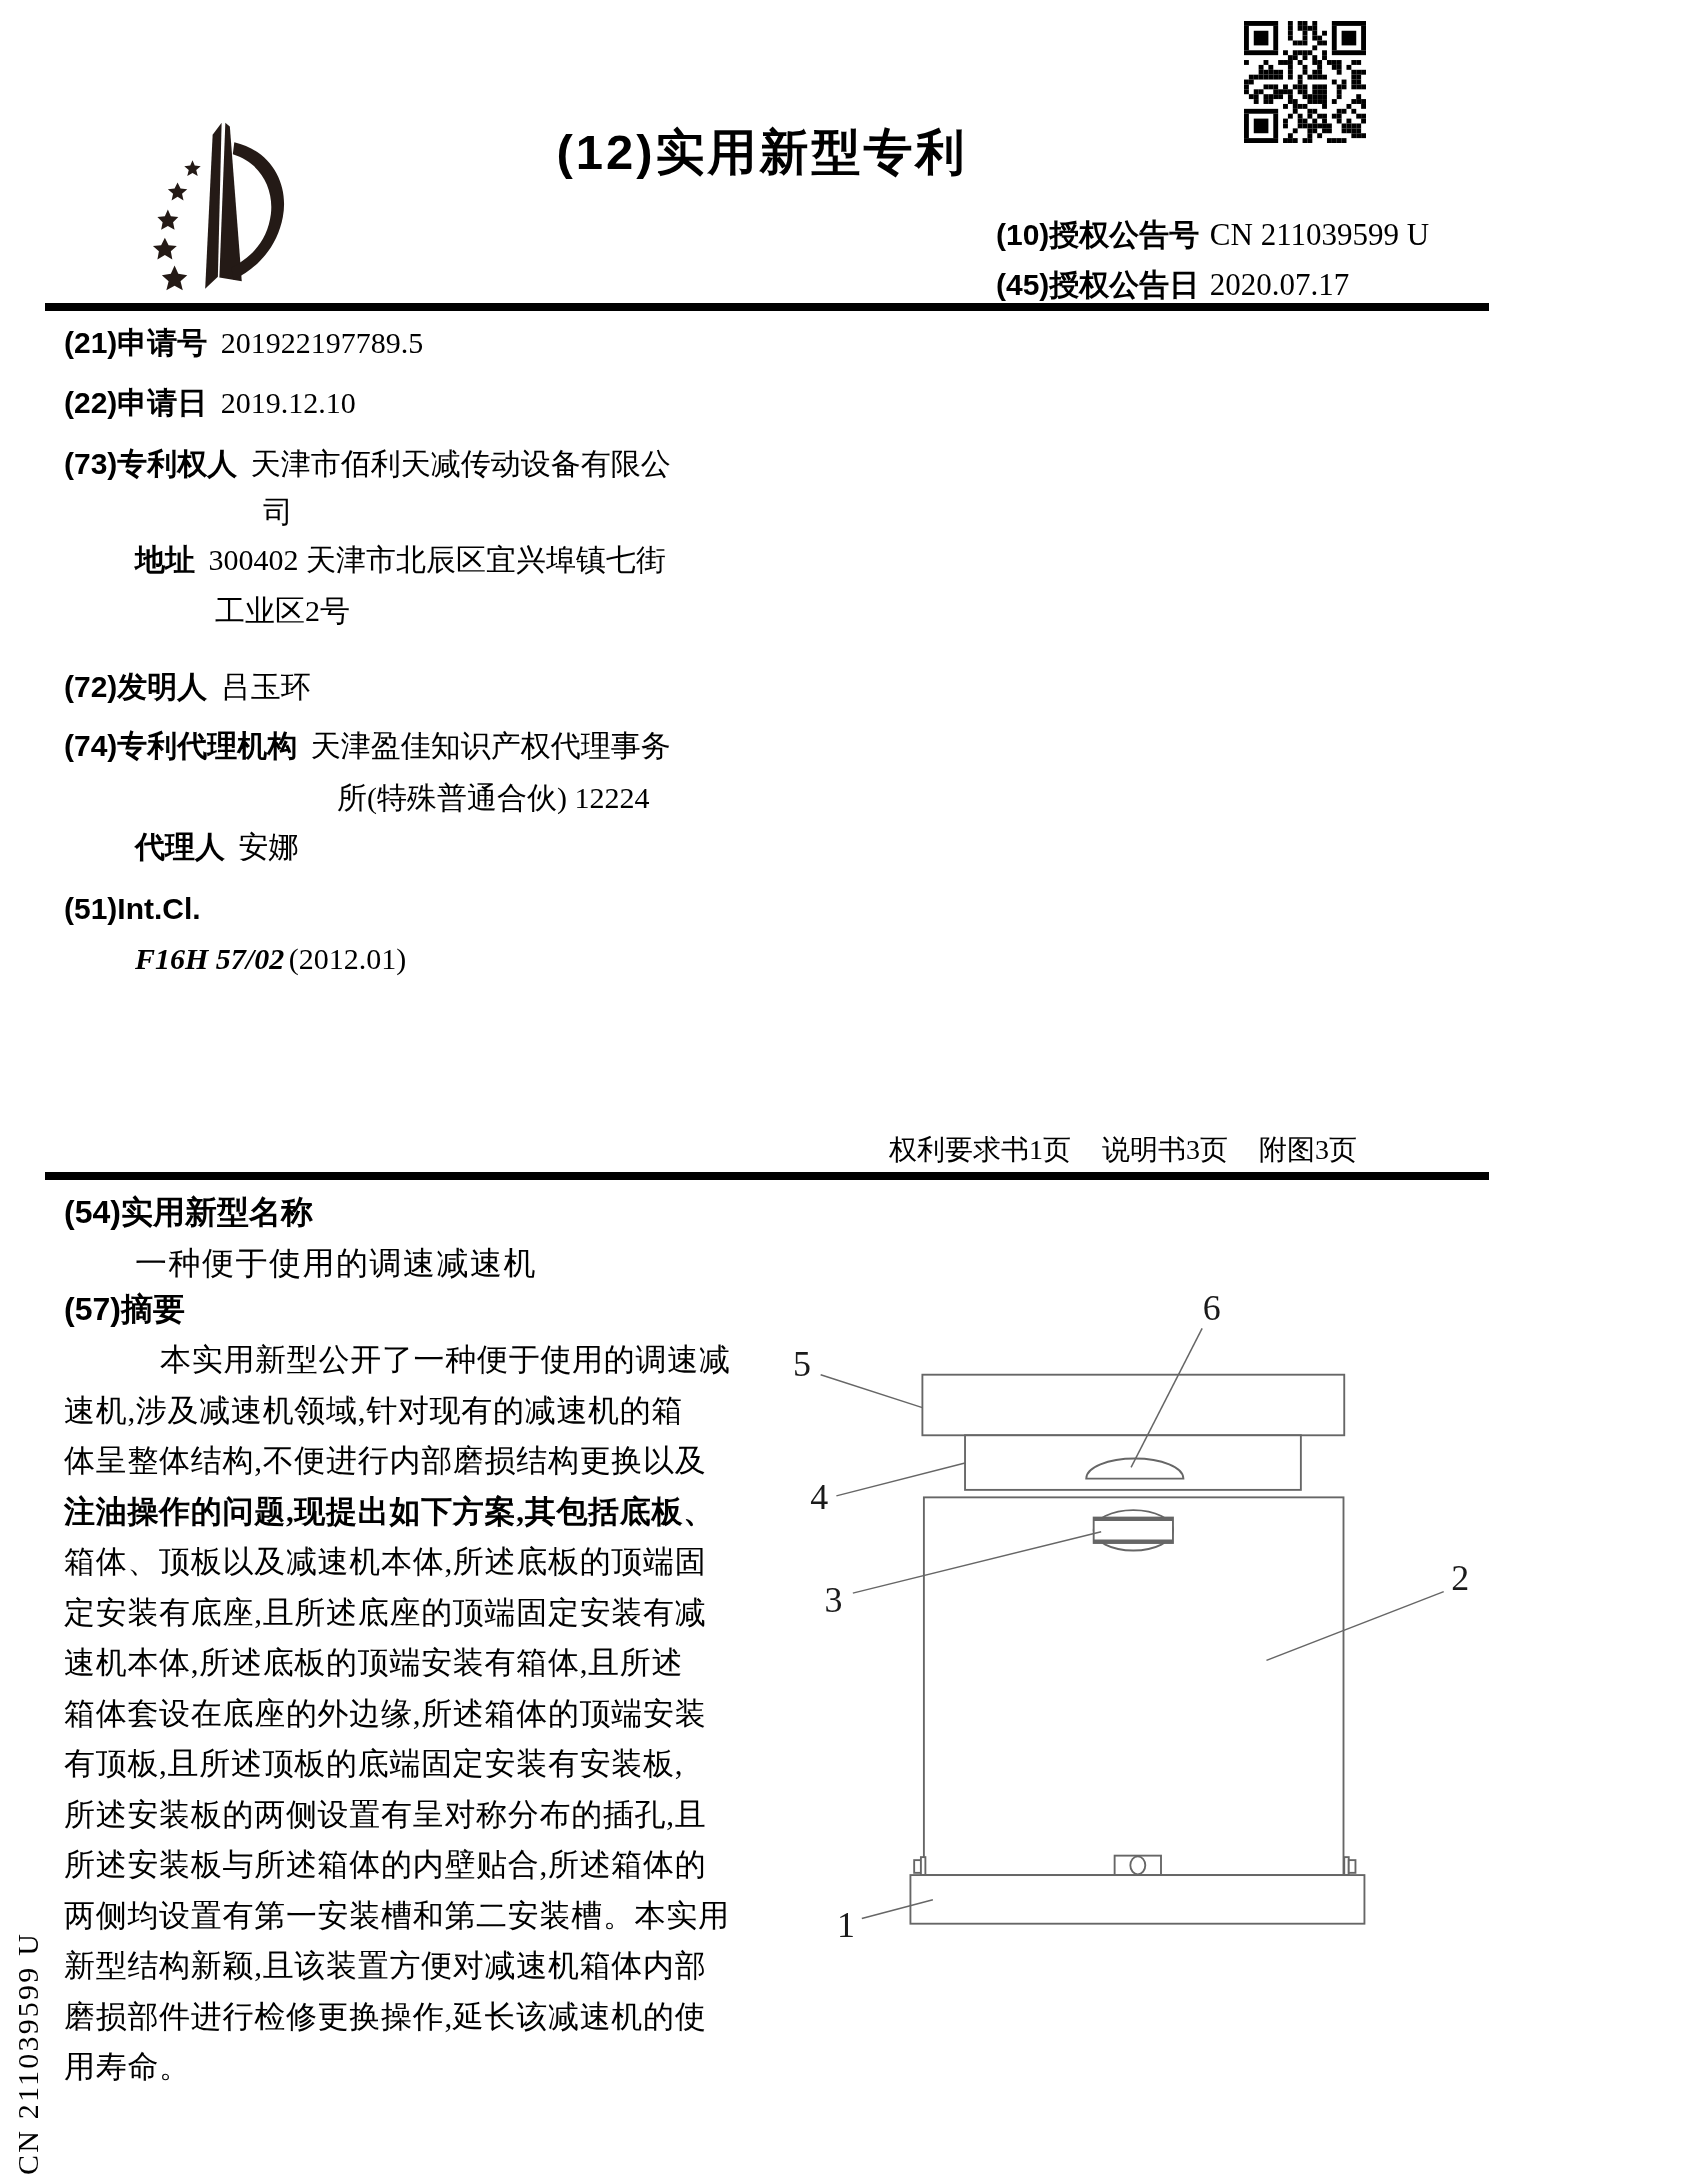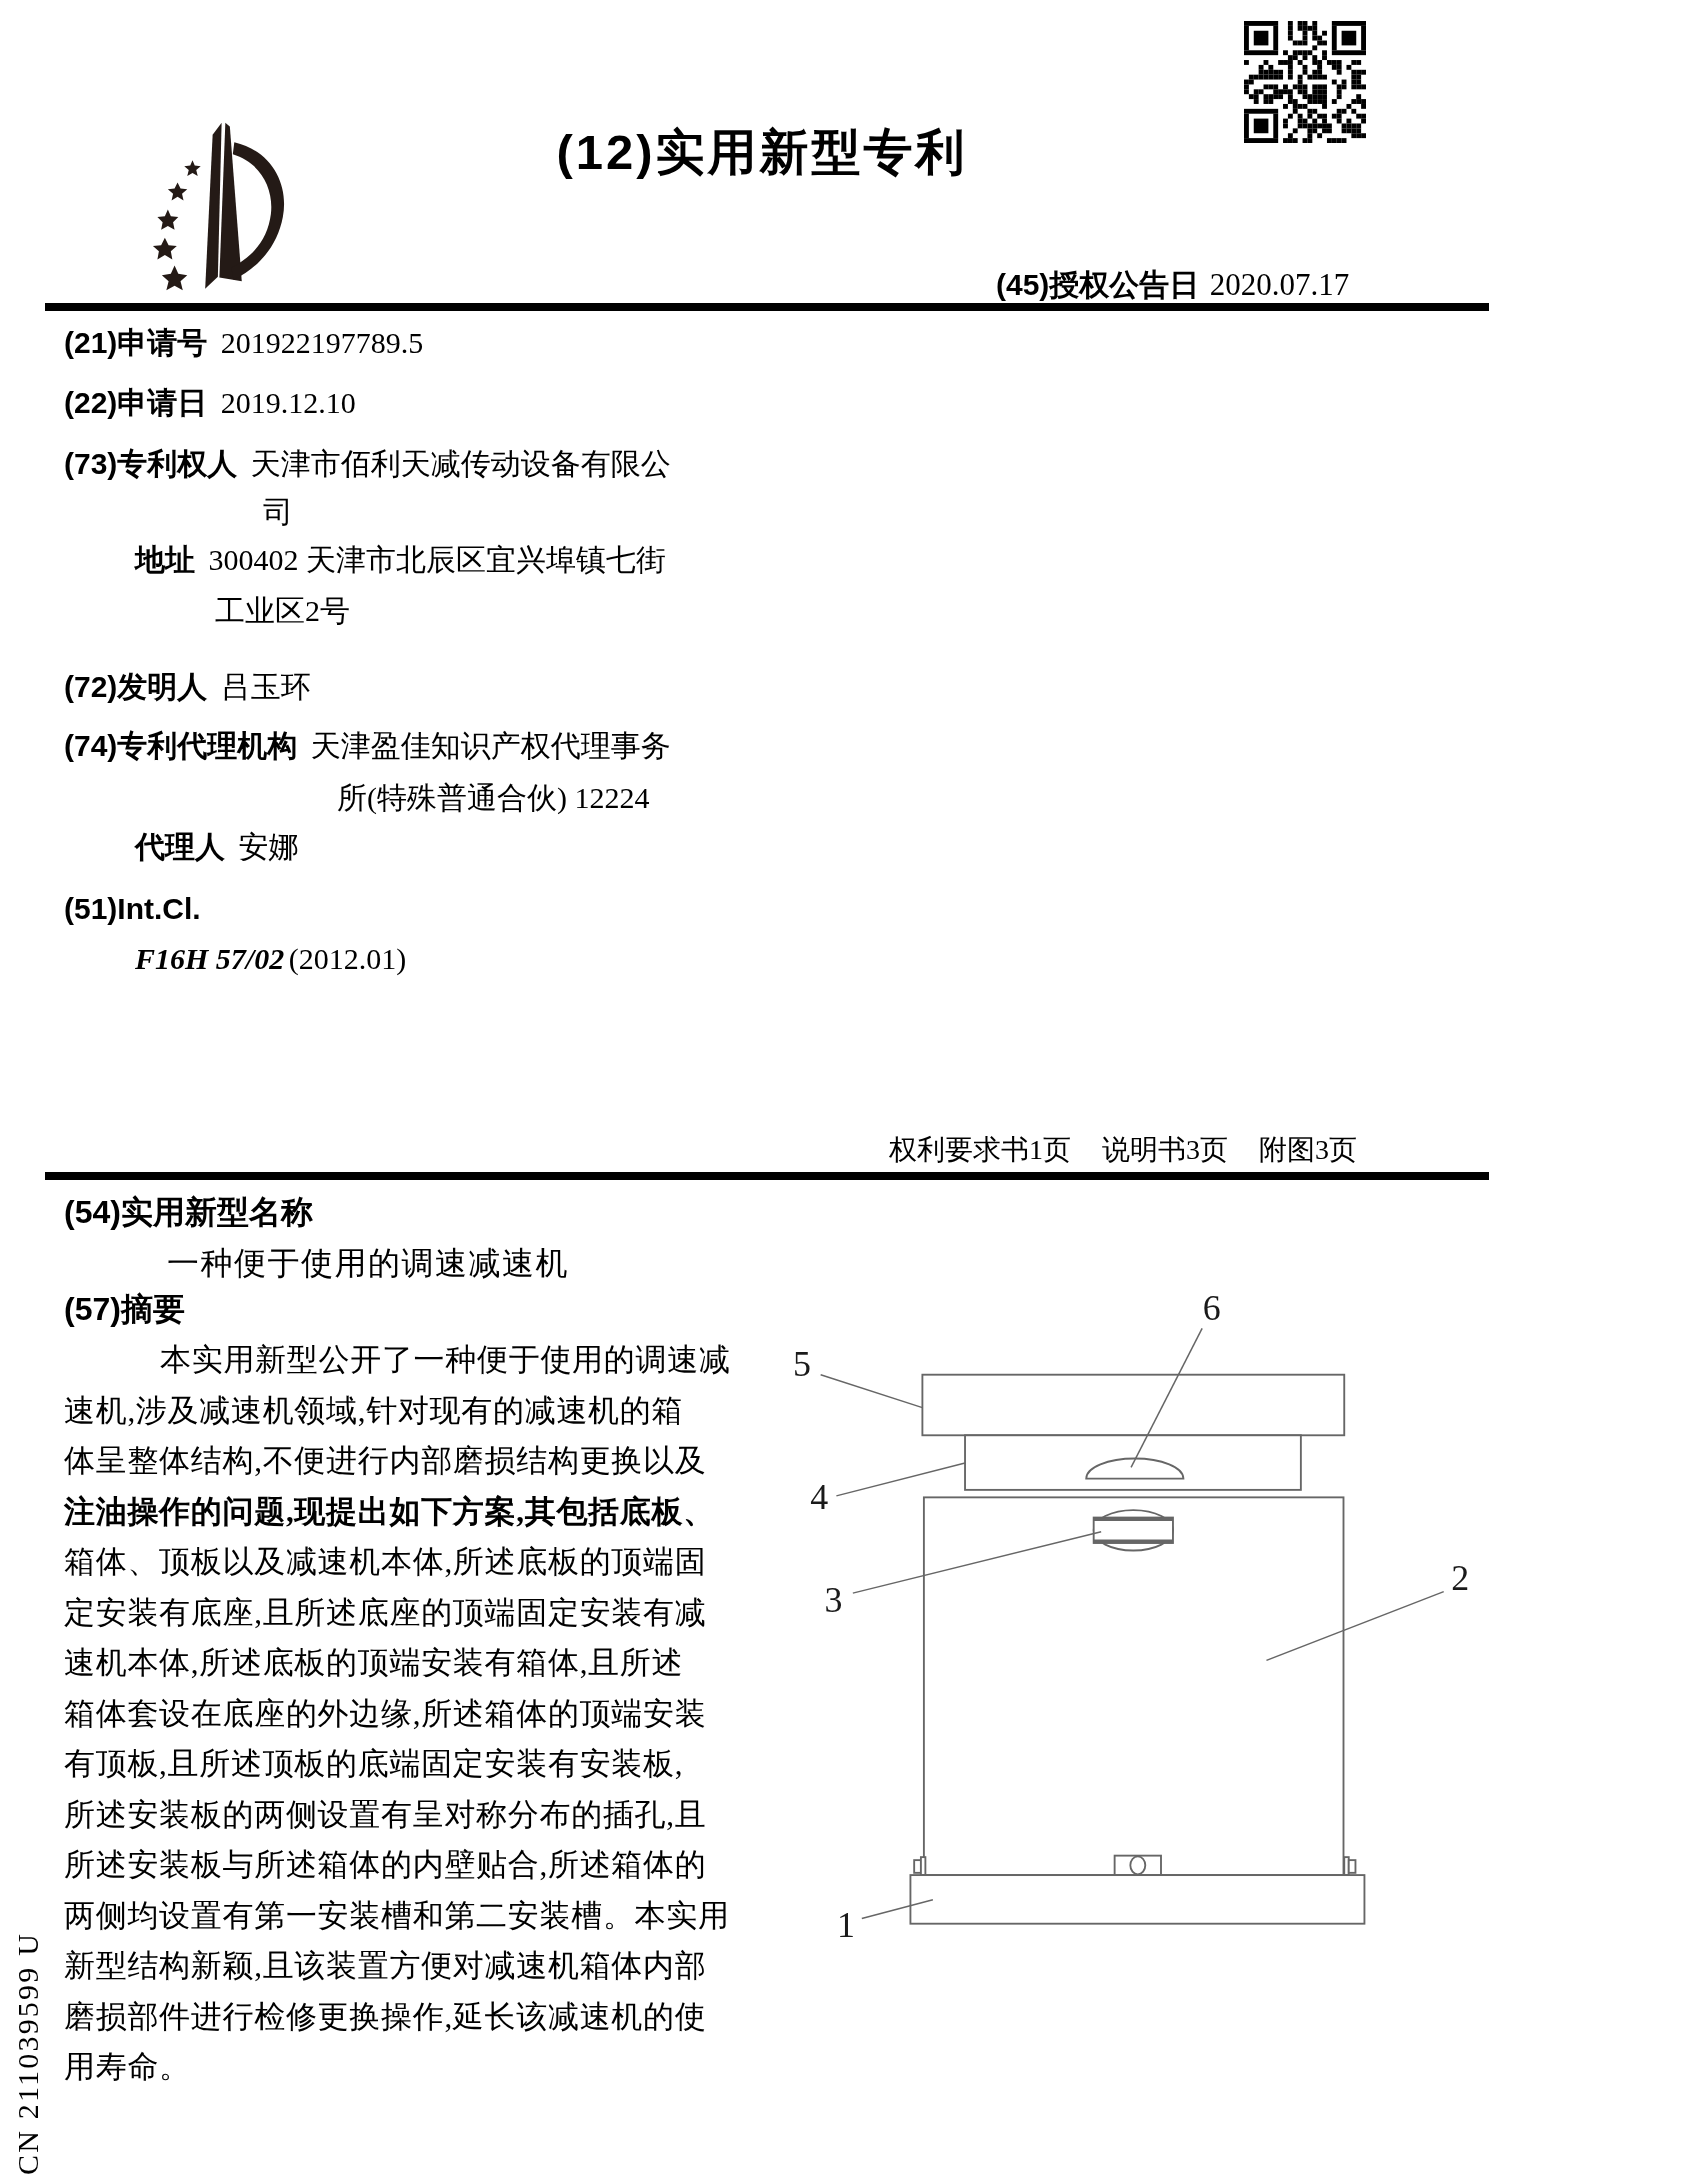--- a/index.html
+++ b/index.html
@@ -18,21 +18,21 @@
   .pub-line .val{font-family:"Liberation Serif", serif;font-weight:normal;font-size:31px;margin-left:10.5px;}
   .rule{left:45px;width:1444px;height:8.2px;background:#000;}
   
   .row{font-size:30px;white-space:nowrap;}
   .row .lab{font-family:"Liberation Sans", sans-serif;font-weight:bold;}
   .row .val{font-family:"Liberation Serif", serif;margin-left:13.5px;}
   .pages{top:1131px;left:889px;font-size:28px;white-space:nowrap;}
   .pages span{margin-right:31px;}
   
   .sec-label{left:64px;font-size:32px;}
-  .inv-title{left:135px;font-size:32px;letter-spacing:1.5px;margin-left:32px;}
+  .inv-title{left:135px;font-size:32px;letter-spacing:1.5px;}
   .abs-line{left:64px;width:965px;font-size:31px;letter-spacing:0.7px;white-space:nowrap;}
   .abs-line.first{text-indent:96px;}
   
   .fig{left:748px;top:1264px;}
   .fig-label{font-family:"Liberation Serif", serif;font-size:48px;fill:#1a1a1a;}
   
   .side-code{
     left:10.5px;top:2175px;transform-origin:0 0;transform:rotate(-90deg);
     font-size:30px;letter-spacing:2.2px;white-space:nowrap;
   }
@@ -285,20 +285,23 @@
       <rect x="18" y="1" width="1" height="5" fill="#000"></rect>
       <rect x="24" y="1" width="1" height="5" fill="#000"></rect>
       <rect x="20" y="2" width="3" height="3" fill="#000"></rect>
       <rect x="0" y="18" width="7" height="1" fill="#000"></rect>
       <rect x="0" y="24" width="7" height="1" fill="#000"></rect>
       <rect x="0" y="19" width="1" height="5" fill="#000"></rect>
       <rect x="6" y="19" width="1" height="5" fill="#000"></rect>
       <rect x="2" y="20" width="3" height="3" fill="#000"></rect>
     </svg>
 
+  <div class="abs pub-line" style="top:215px;">
+    <span class="sans b">(10)授权公告号</span><span class="val">CN 211039599 U</span>
+  </div>
   <div class="abs pub-line" style="top:265px;">
     <span class="sans b">(45)授权公告日</span><span class="val">2020.07.17</span>
   </div>
 
   <div class="abs rule" style="top:303px;"></div>
 
   <div class="abs row" style="left:64px;top:323px;">
     <span class="lab">(21)申请号</span><span class="val">201922197789.5</span>
   </div>
   <div class="abs row" style="left:64px;top:383px;">

